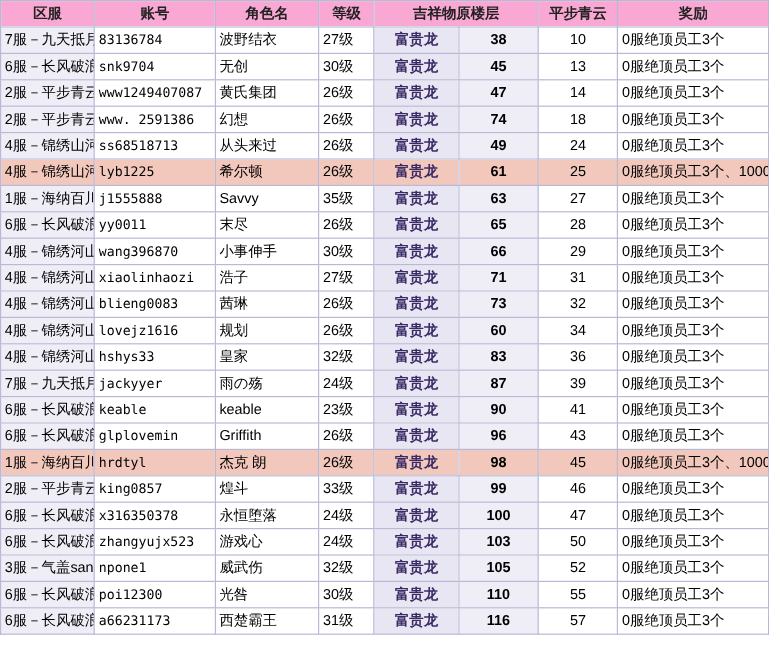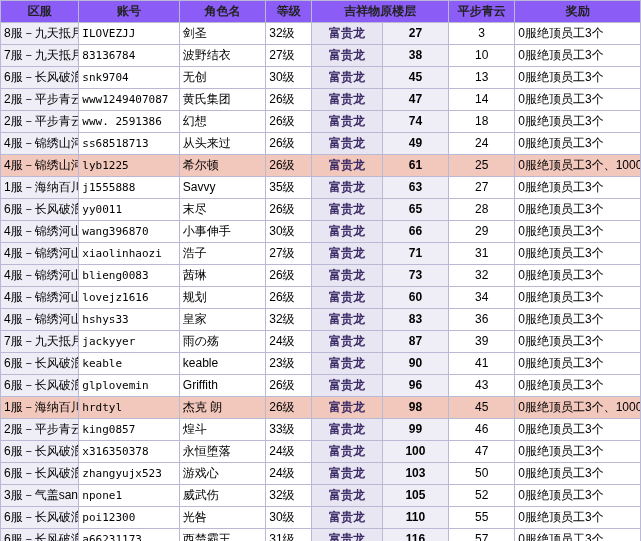--- a/index.html
+++ b/index.html
@@ -10,21 +10,21 @@
     border:1px solid #b9b9d6;
     font-size:12px;
     padding:1px 3px;
     height:19px;
     line-height:17px;
     white-space:nowrap;
     overflow:hidden;
     color:#000;
   }
   thead th{
-    background:#8b5cf6;
+    background:#f9a8d4;
     font-weight:bold;
     text-align:center;
     font-size:12px;
     color:#222;
   }
   td.c-area{background:#efedf6;}
   td.c-acct{background:#ffffff;font-family:"DejaVu Sans Mono","Liberation Mono",monospace;font-size:11px;}
   td.c-role{background:#ffffff;}
   td.c-lvl{background:#ffffff;text-align:left;}
   td.c-item{background:#e9e6f3;font-weight:bold;color:#3a2a66;text-align:center;}
@@ -63,30 +63,20 @@
       <th>账号</th>
       <th>角色名</th>
       <th>等级</th>
       <th colspan="2">吉祥物原楼层</th>
       <th>平步青云</th>
       <th>奖励</th>
     </tr>
   </thead>
   <tbody id="body">
         <tr>
-          <td class="c-area">8服－九天抵月</td>
-          <td class="c-acct">ILOVEZJJ</td>
-          <td class="c-role">剑圣</td>
-          <td class="c-lvl">32级</td>
-          <td class="c-item">富贵龙</td>
-          <td class="c-orig">27</td>
-          <td class="c-final">3</td>
-          <td class="c-reward">0服绝顶员工3个</td>
-        </tr>
-        <tr>
           <td class="c-area">7服－九天抵月</td>
           <td class="c-acct">83136784</td>
           <td class="c-role">波野结衣</td>
           <td class="c-lvl">27级</td>
           <td class="c-item">富贵龙</td>
           <td class="c-orig">38</td>
           <td class="c-final">10</td>
           <td class="c-reward">0服绝顶员工3个</td>
         </tr>
         <tr>

